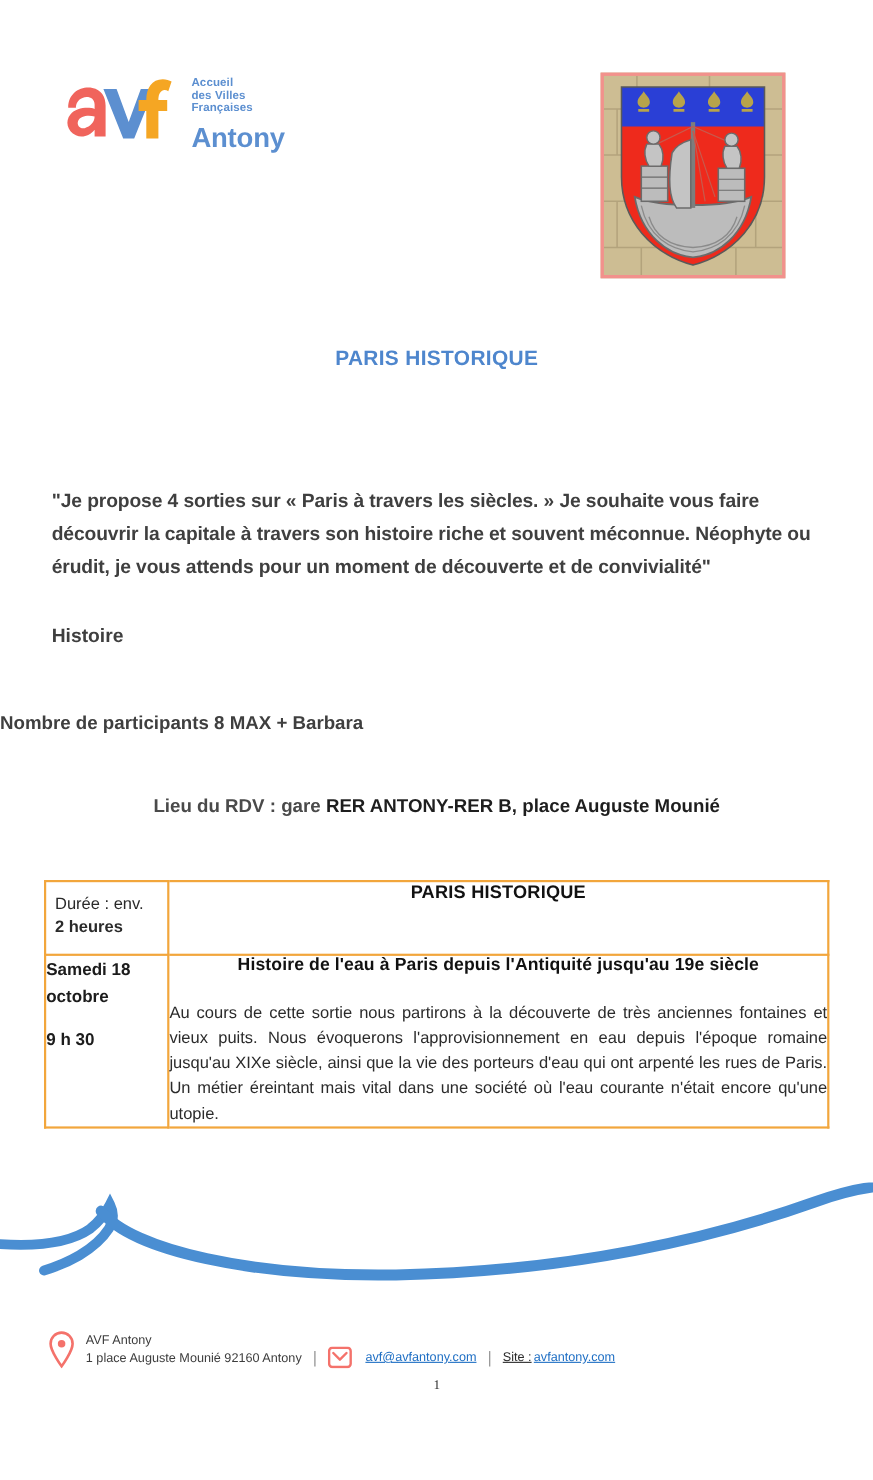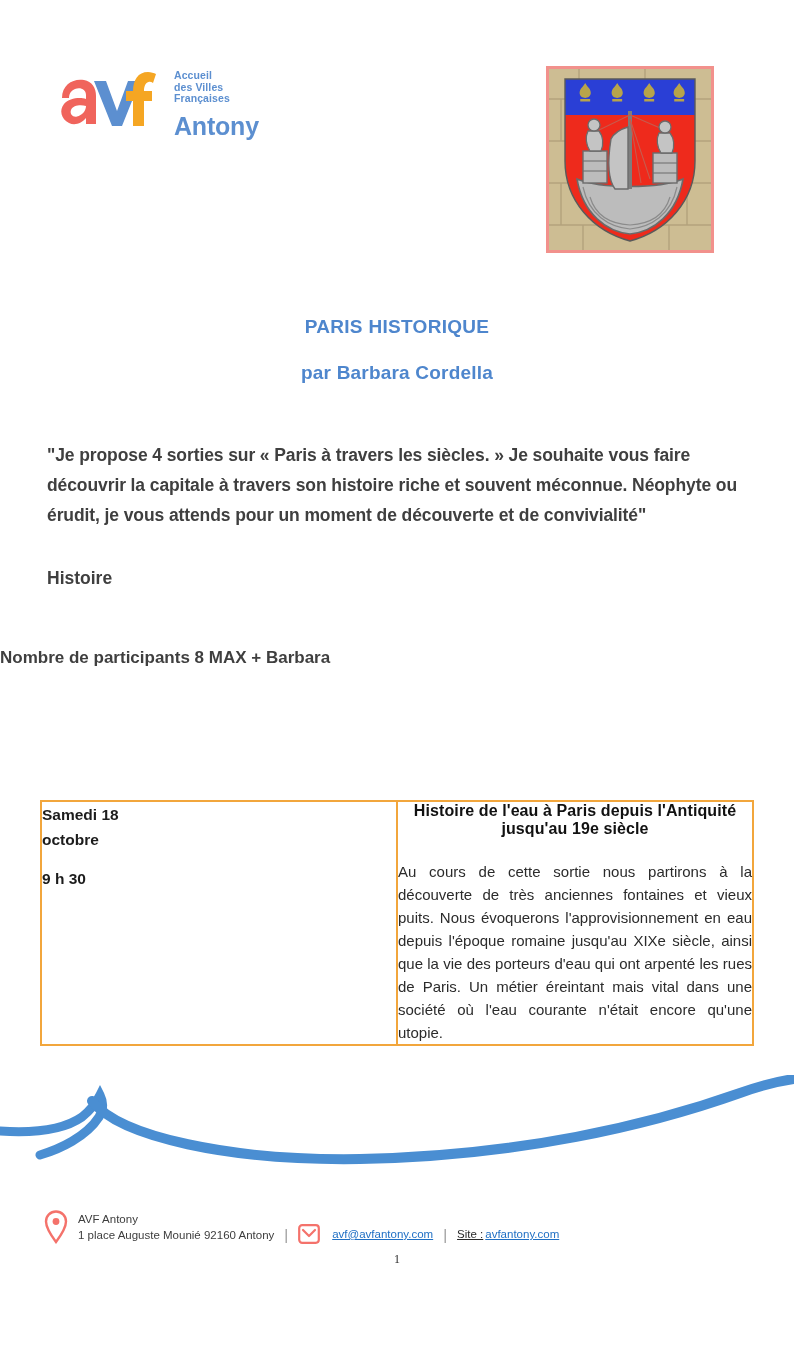--- a/index.html
+++ b/index.html
@@ -374,30 +374,41 @@
             </g>
           <path d="M110 64 C107 70, 108 78, 112 84 L123 84 C126 77, 125 69, 121 64 Z" fill="#c4c4c4" stroke="#6b6b6b" stroke-width="1.3"></path>
           <circle cx="116" cy="58" r="6" fill="#c4c4c4" stroke="#6b6b6b" stroke-width="1.3"></circle>
         </g>
         <path d="M16 10 L146 10 L146 92 C146 132, 118 162, 81 172 C44 162, 16 132, 16 92 Z" fill="none" stroke="#5a5a5a" stroke-width="1.4"></path>
       </svg>
     </div>
   </div>
 
   <div class="title-main">PARIS HISTORIQUE</div>
-  <div class="title-sub">par Barbara Cordella</div>
 
   <div class="quote">"Je propose 4 sorties sur « Paris à travers les siècles. »  Je souhaite vous faire découvrir la capitale à travers son histoire riche et souvent méconnue. Néophyte ou érudit, je vous attends pour un moment de découverte et de convivialité"</div>
   <div class="signature">Histoire</div>
 
   <div class="participants">Nombre de participants 8 MAX + Barbara</div>
 
+  <div class="rdv">
+    <span>Lieu du RDV : gare </span><span class="strong">RER ANTONY-RER B, place Auguste Mounié</span>
+  </div>
 
   <table class="sortie-table">
     <tbody>
+      <tr>
+        <td class="col-left">
+          <div class="cell-duree">
+            <div class="d1">Durée : env.</div>
+            <div class="d2">2 heures</div>
+          </div>
+        </td>
+        <td class="cell-head-title">PARIS HISTORIQUE</td>
+      </tr>
       <tr>
         <td class="cell-date">
           <span>Samedi 18</span><br>
           <span>octobre</span>
           <span class="hour">9 h 30</span>
         </td>
         <td class="cell-body">
           <div class="desc-title">Histoire de l'eau à Paris depuis l'Antiquité jusqu'au 19e siècle</div>
           <div class="desc-text">Au cours de cette sortie nous partirons à la découverte de très anciennes fontaines et vieux puits. Nous évoquerons l'approvisionnement en eau depuis l'époque romaine jusqu'au XIXe siècle, ainsi que la vie des porteurs d'eau qui ont arpenté les rues de Paris. Un métier éreintant mais vital dans une société où l'eau courante n'était encore qu'une utopie.</div>
         </td>

